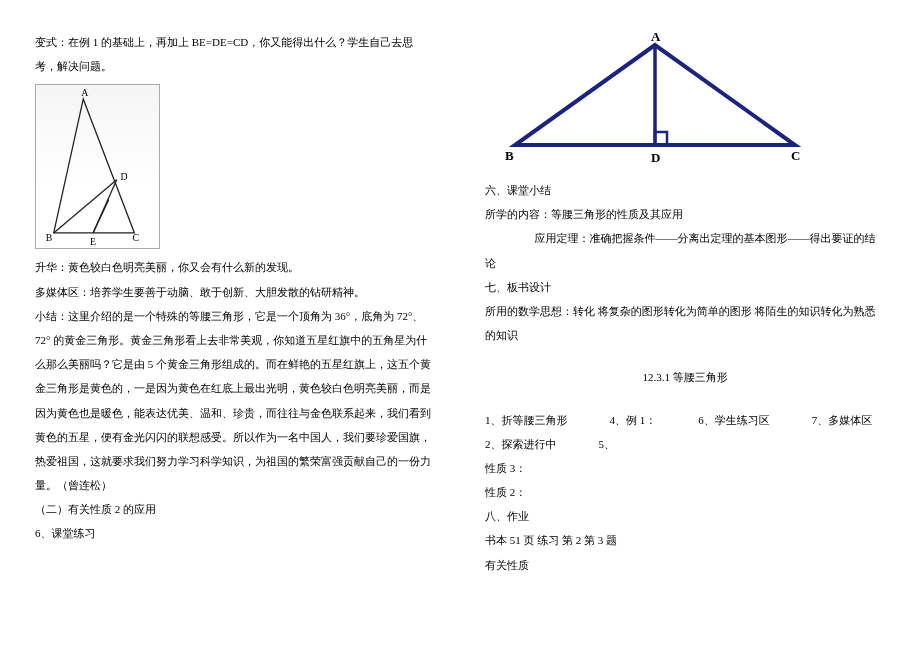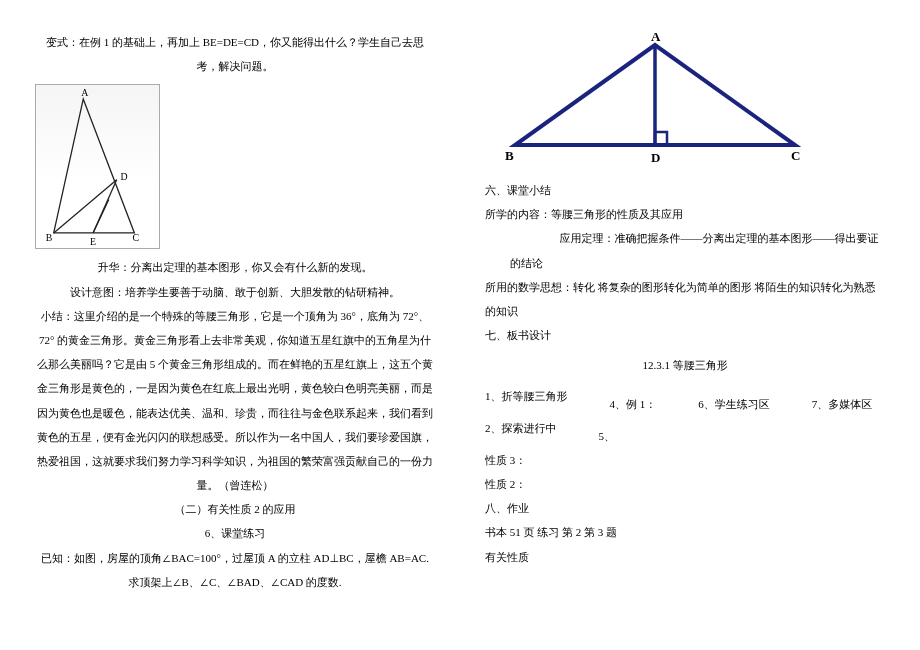--- a/index.html
+++ b/index.html
@@ -11,49 +11,49 @@
       font-size: 11px;
       color: #000;
       display: flex;
       padding: 30px 35px;
     }
     .col {
       flex: 1;
       display: flex;
       flex-direction: column;
     }
-    .col-left { padding-right: 25px; text-align: center; }
+    .col-left { padding-right: 25px; }
     .col-right { padding-left: 25px; }
     p { line-height: 2.2; }
     .figure1 {
       width: 125px;
       height: 165px;
       border: 1px solid #aaa;
       margin: 6px 0;
       background: linear-gradient(180deg, #f5f5f5 0%, #fff 60%);
       position: relative;
     }
     .figure1 svg { width: 100%; height: 100%; }
     .triangle-fig {
       width: 340px;
       height: 140px;
       margin-bottom: 8px;
     }
     .triangle-fig svg { width: 100%; height: 100%; }
     .section-title {
       text-align: center;
-      margin: 6px 0;
+      margin: 18px 0;
     }
     .board-row {
       display: flex;
       line-height: 2.2;
     }
     .board-row > span { white-space: nowrap; }
-    .board-row .sp { margin-left: 42px; margin-top: 8px; }
-    .indent { text-indent: 4.5em; margin-left: 25px; }
+    .board-row .sp { margin-left: 42px; }
+    .indent { text-indent: 4.5em; }
   </style>
 </head>
 <body>
 
 <div class="col col-left">
   <p>变式：在例 1 的基础上，再加上 BE=DE=CD，你又能得出什么？学生自己去思考，解决问题。</p>
 
   <div class="figure1">
     <svg viewBox="0 0 125 165">
       <polygon points="48,14 18,150 100,150" fill="none" stroke="#222" stroke-width="1.3"></polygon>
@@ -61,46 +61,45 @@
       <line x1="58" y1="150" x2="82" y2="96" stroke="#222" stroke-width="1.3"></line>
       <line x1="58" y1="150" x2="74" y2="116" stroke="#222" stroke-width="1.3"></line>
       <text x="46" y="11" font-size="10">A</text>
       <text x="10" y="158" font-size="10">B</text>
       <text x="98" y="158" font-size="10">C</text>
       <text x="86" y="96" font-size="10">D</text>
       <text x="55" y="162" font-size="10">E</text>
     </svg>
   </div>
 
-  <p>升华：分离出定理的基本图形，你又会有什么新的发现。</p>
-  <p>设计意图：培养学生要善于动脑、敢于创新、大胆发散的钻研精神。</p>
+  <p>升华：黄色较白色明亮美丽，你又会有什么新的发现。</p>
+  <p>多媒体区：培养学生要善于动脑、敢于创新、大胆发散的钻研精神。</p>
   <p>小结：这里介绍的是一个特殊的等腰三角形，它是一个顶角为 36°，底角为 72°、72° 的黄金三角形。黄金三角形看上去非常美观，你知道五星红旗中的五角星为什么那么美丽吗？它是由 5 个黄金三角形组成的。而在鲜艳的五星红旗上，这五个黄金三角形是黄色的，一是因为黄色在红底上最出光明，黄色较白色明亮美丽，而是因为黄色也是暖色，能表达优美、温和、珍贵，而往往与金色联系起来，我们看到黄色的五星，便有金光闪闪的联想感受。所以作为一名中国人，我们要珍爱国旗，热爱祖国，这就要求我们努力学习科学知识，为祖国的繁荣富强贡献自己的一份力量。（曾连松）</p>
   <p>（二）有关性质 2 的应用</p>
   <p>6、课堂练习</p>
-  <p>已知：如图，房屋的顶角∠BAC=100°，过屋顶 A 的立柱 AD⊥BC，屋檐 AB=AC. 求顶架上∠B、∠C、∠BAD、∠CAD 的度数.</p>
 </div>
 
 <div class="col col-right">
   <div class="triangle-fig">
     <svg viewBox="0 0 340 140">
       <polygon points="170,15 30,115 310,115" fill="none" stroke="#1a237e" stroke-width="4"></polygon>
       <line x1="170" y1="15" x2="170" y2="115" stroke="#1a237e" stroke-width="3.5"></line>
       <rect x="170" y="102" width="12" height="13" fill="none" stroke="#1a237e" stroke-width="2.5"></rect>
       <text x="166" y="11" font-size="13" font-weight="bold">A</text>
       <text x="20" y="130" font-size="13" font-weight="bold">B</text>
       <text x="306" y="130" font-size="13" font-weight="bold">C</text>
       <text x="166" y="132" font-size="13" font-weight="bold">D</text>
     </svg>
   </div>
 
   <p>六、课堂小结</p>
   <p>所学的内容：等腰三角形的性质及其应用</p>
   <p class="indent">应用定理：准确把握条件——分离出定理的基本图形——得出要证的结论</p>
+  <p>七、板书设计</p>
   <p>所用的数学思想：转化  将复杂的图形转化为简单的图形  将陌生的知识转化为熟悉的知识</p>
-  <p>七、板书设计</p>
   <p class="section-title">12.3.1  等腰三角形</p>
 
   <div class="board-row">
     <span>1、折等腰三角形</span>
     <span class="sp">4、例 1：</span>
     <span class="sp">6、学生练习区</span>
     <span class="sp">7、多媒体区</span>
   </div>
   <div class="board-row">
     <span>2、探索进行中</span>

